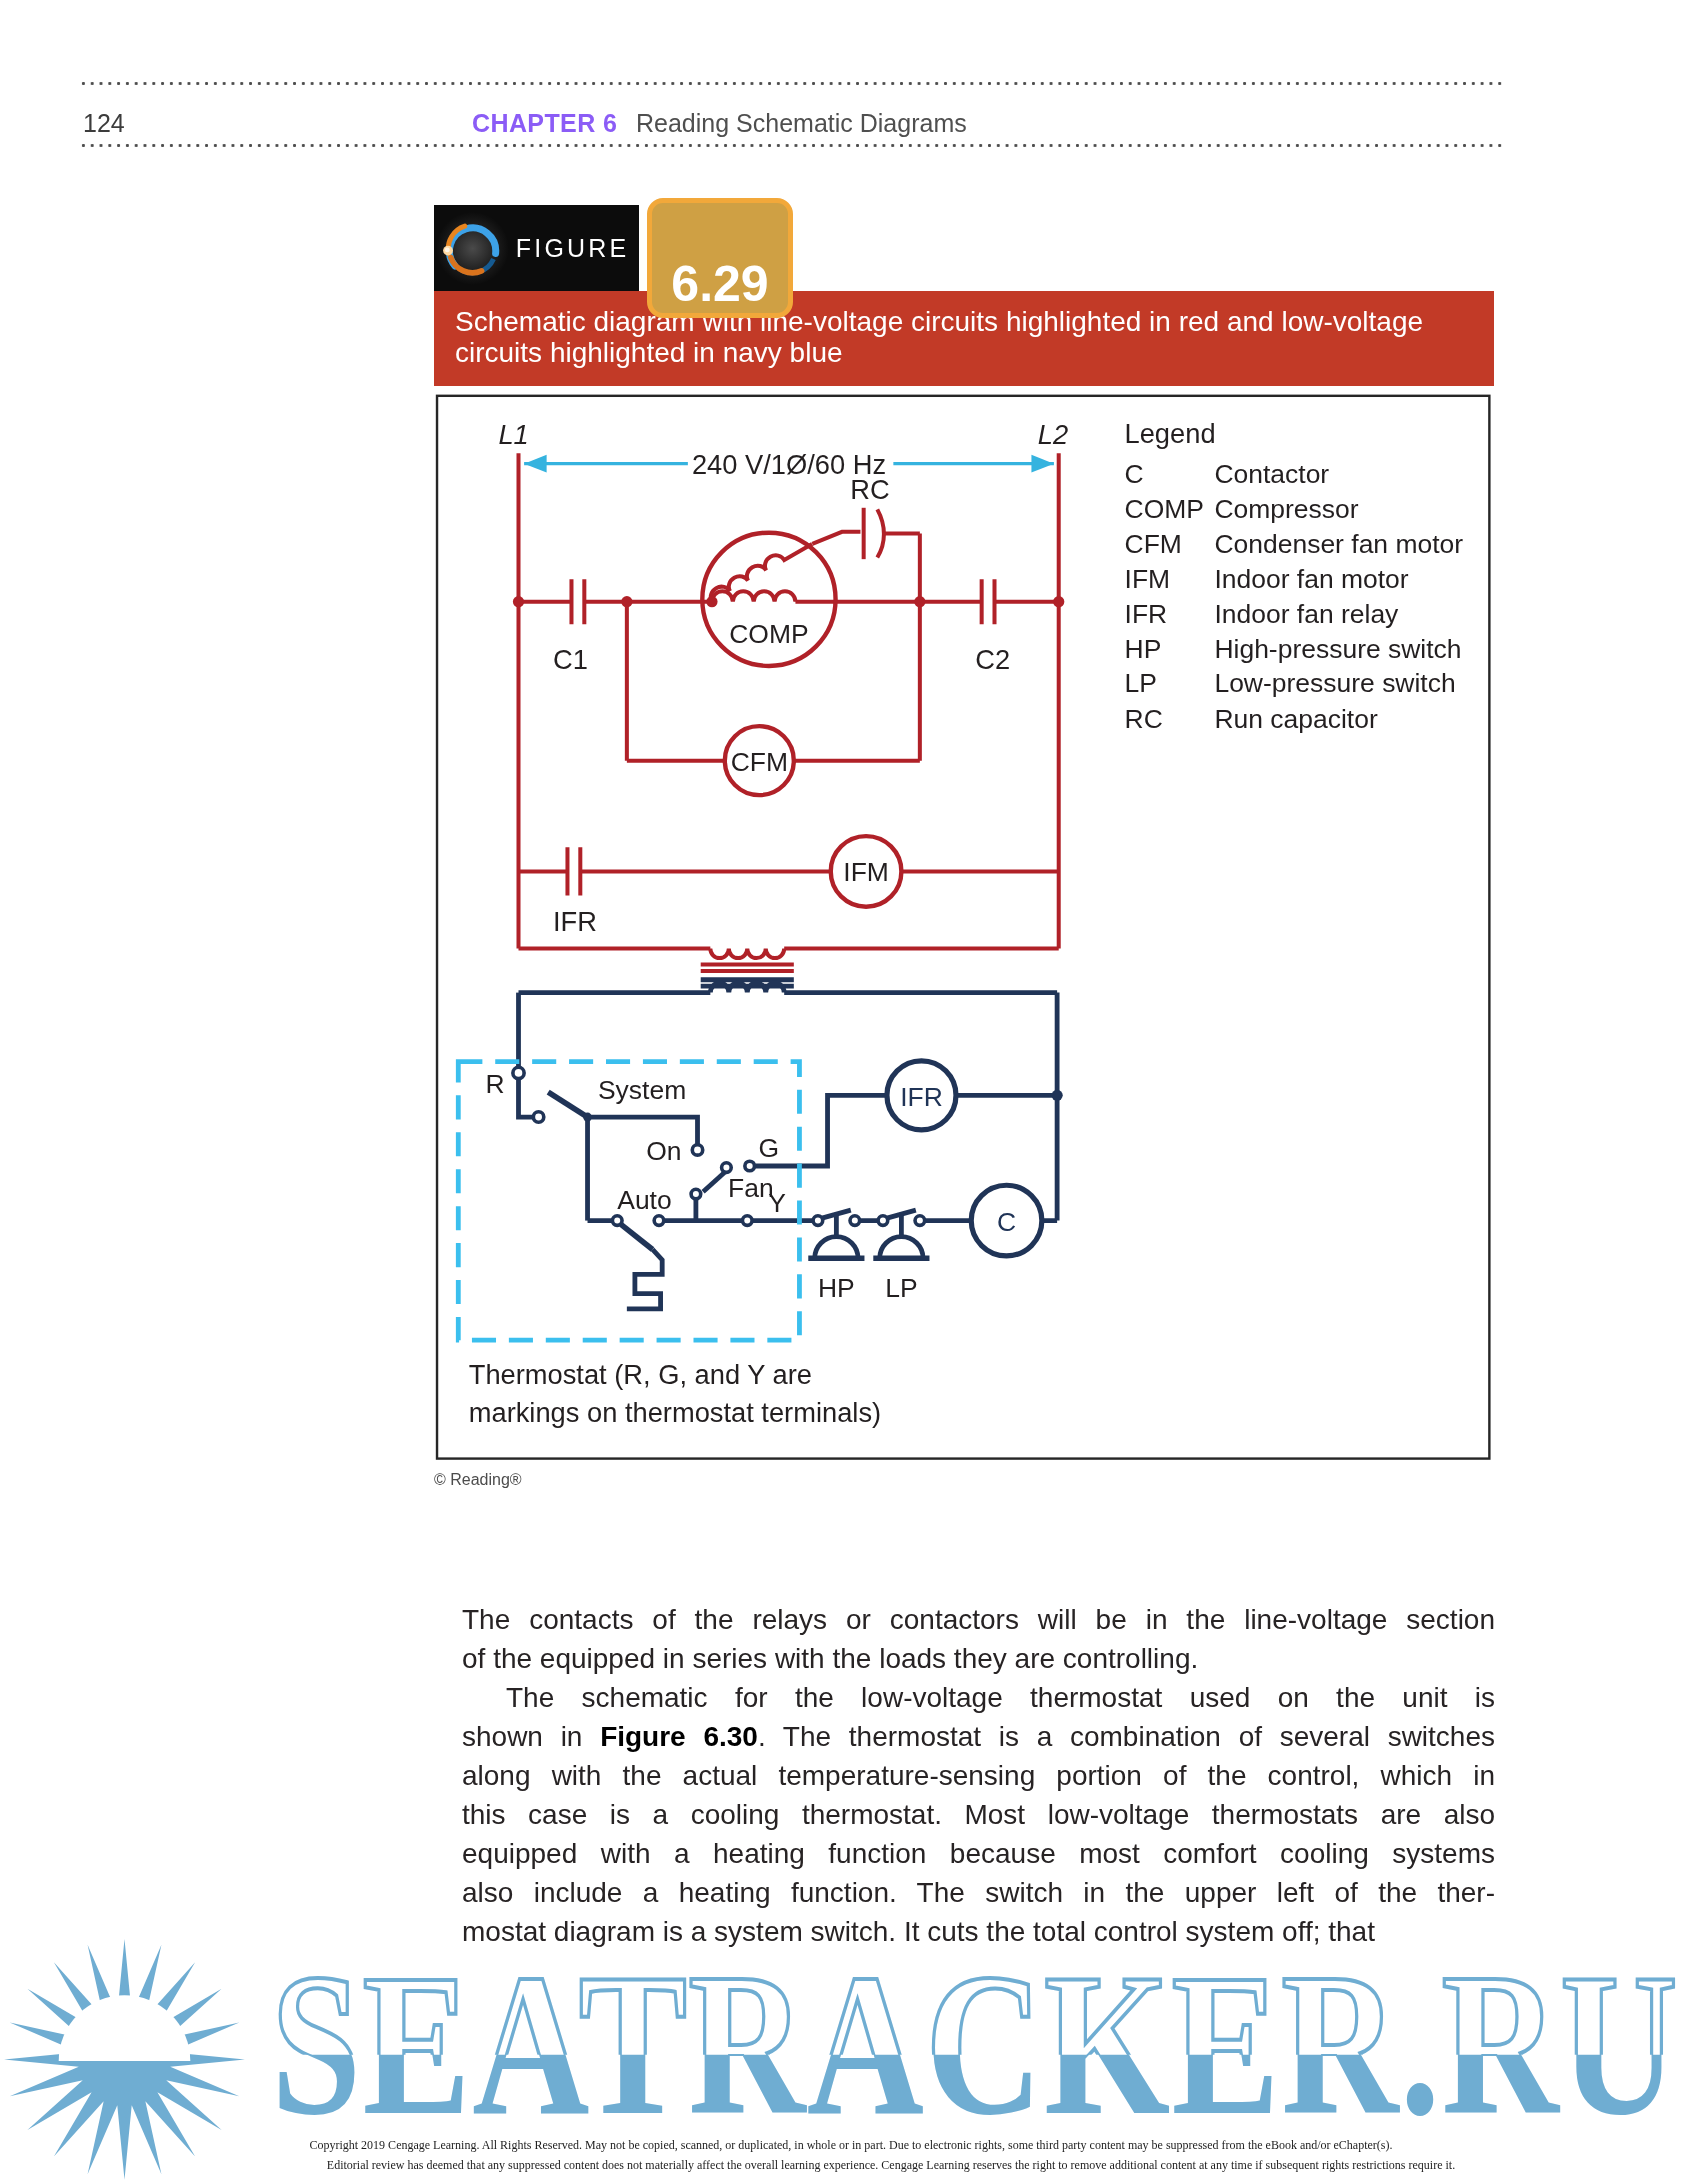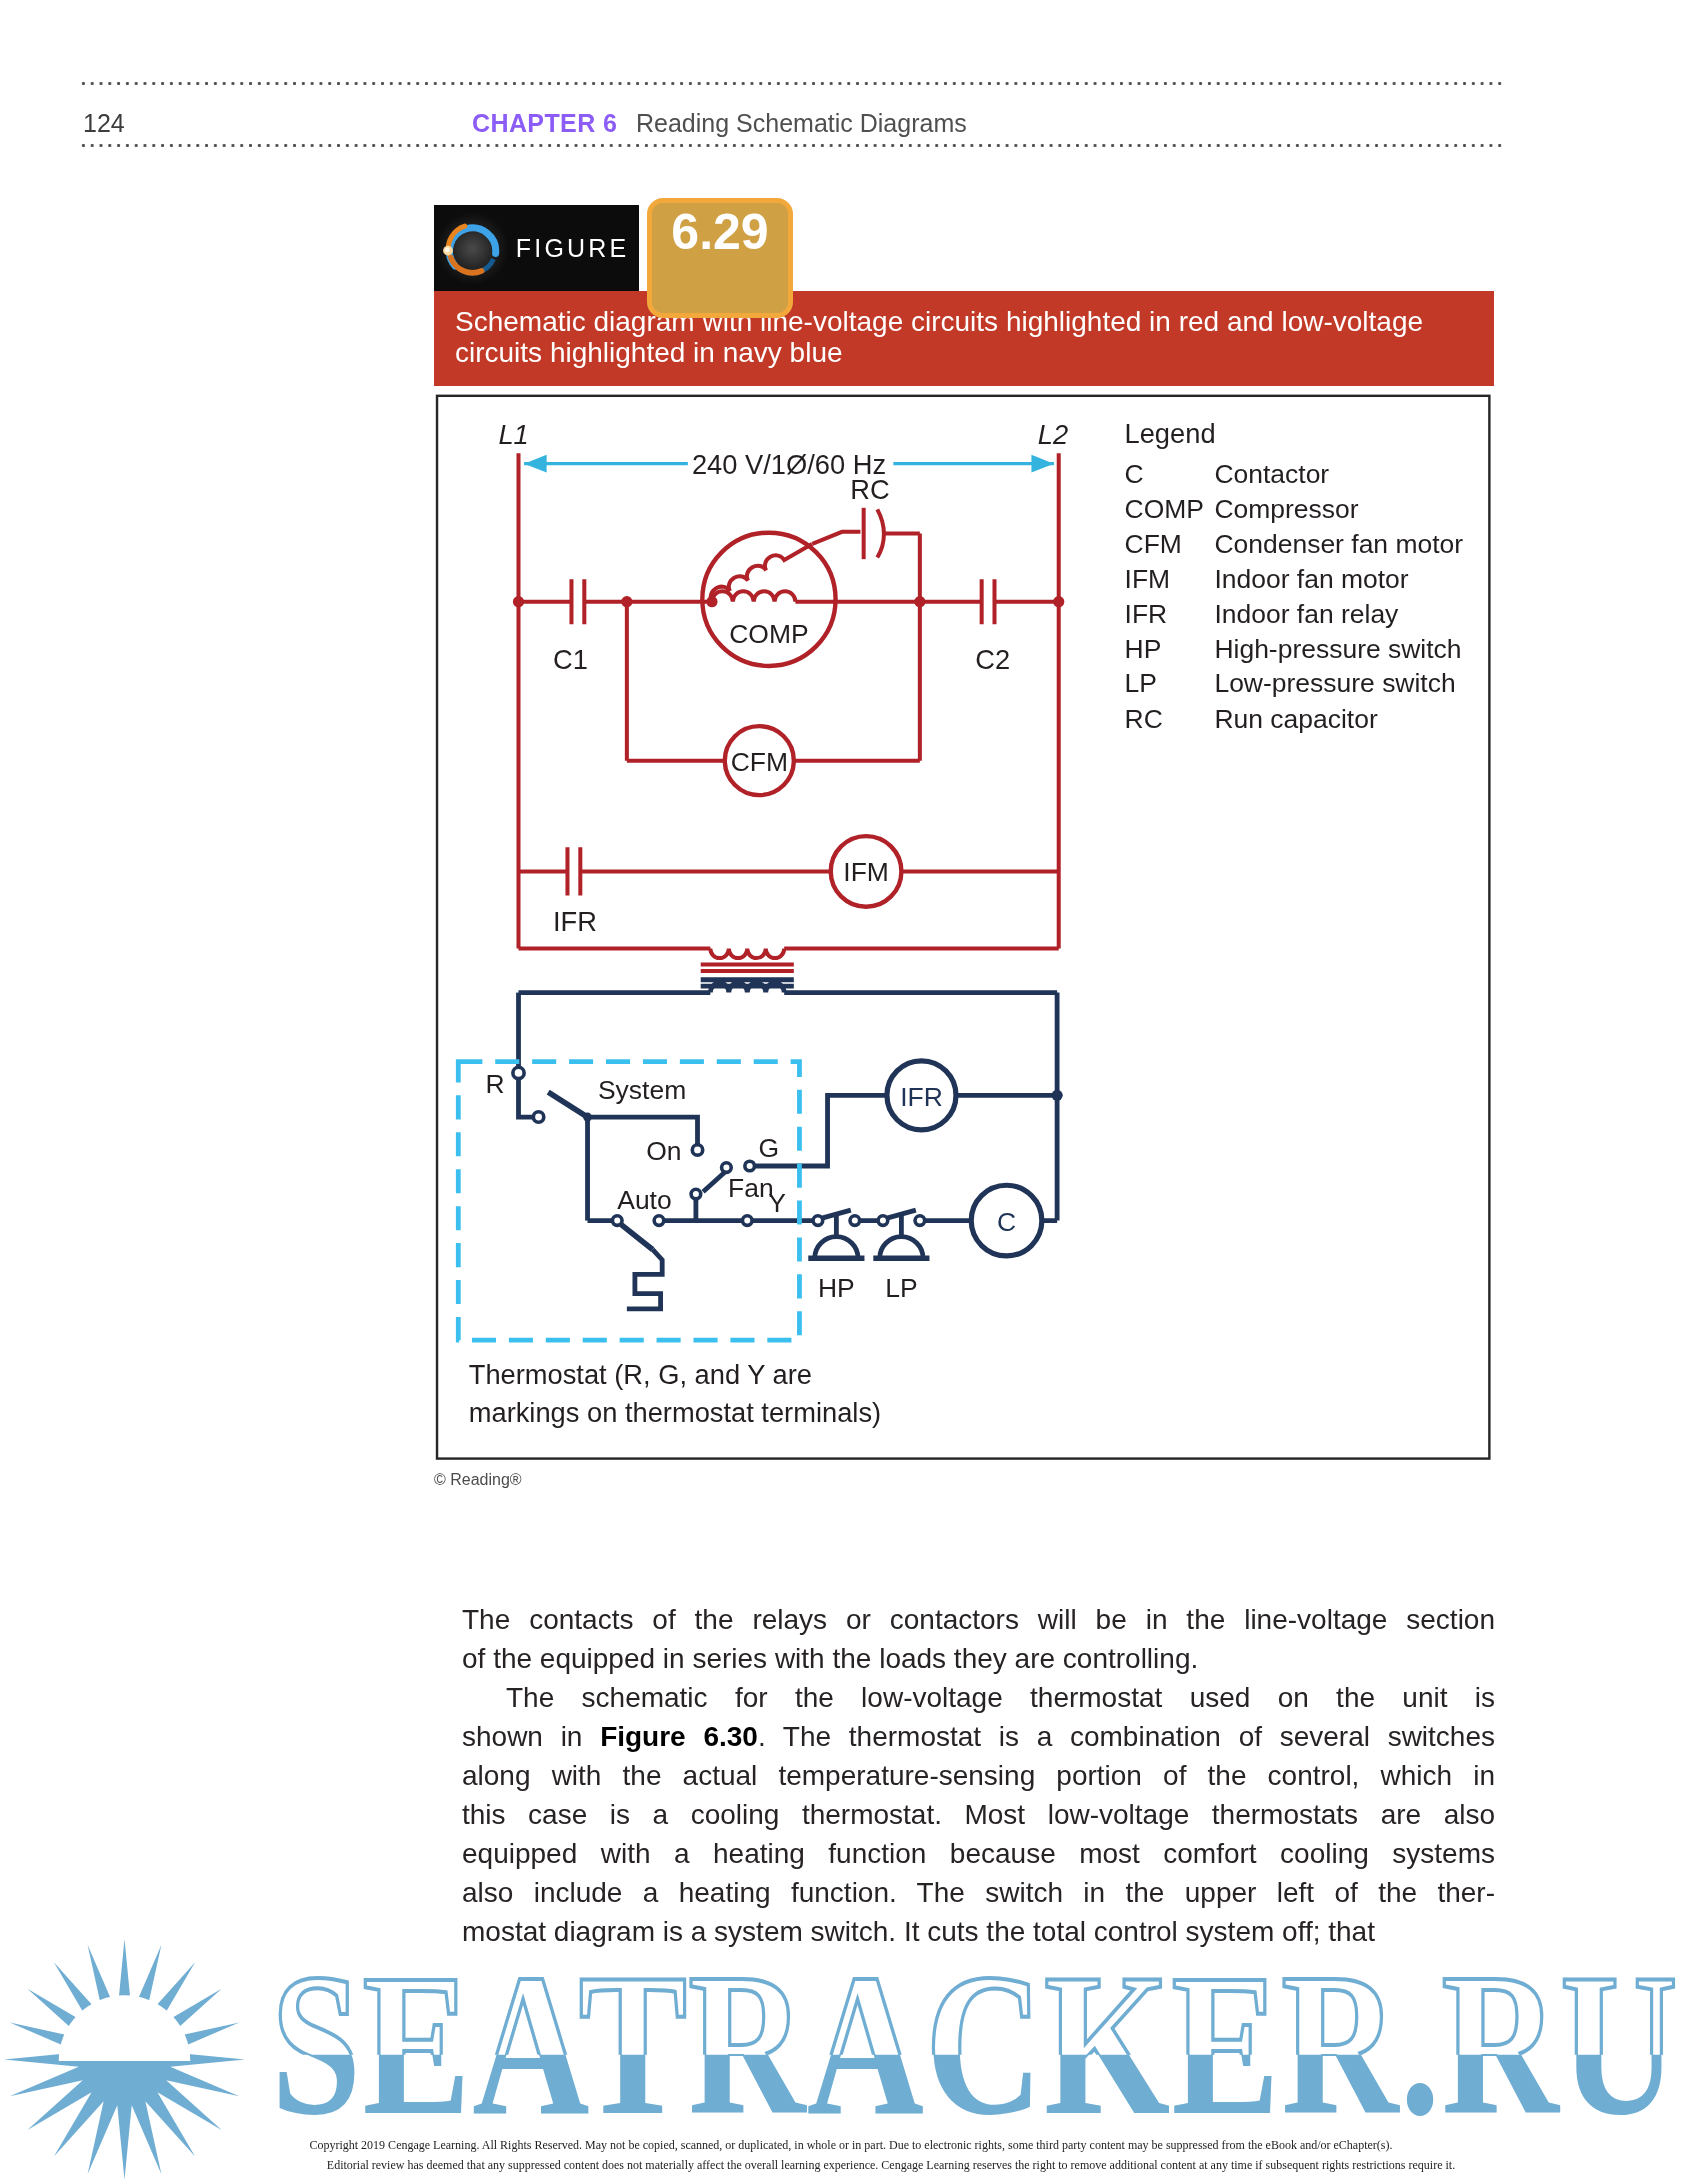--- a/index.html
+++ b/index.html
@@ -14,21 +14,21 @@
   .pagenum{left:83px;top:109px;font-size:25px;color:#3c3c3c;}
   .chaplabel{left:472px;top:109px;font-size:25px;font-weight:bold;color:#8b5cf6;letter-spacing:0.4px;}
   .chaptitle{left:636px;top:109px;font-size:25px;color:#4f4f4f;}
 
   
   .figblack{left:434px;top:205px;width:205px;height:86px;background:#0c0c0c;
             display:flex;align-items:center;z-index:2;}
   .figblack .flabel{color:#ffffff;font-size:25px;letter-spacing:3.2px;margin-left:4.8px;}
   .figgold{left:647px;top:198px;width:146px;height:120px;box-sizing:border-box;
            background:#cfa044;border:5.6px solid #f2a83a;border-radius:16px;z-index:3;
-           display:flex;align-items:flex-start;justify-content:center;}
+           display:flex;align-items:flex-end;justify-content:center;}
   .figgold .fnum{color:#ffffff;font-size:50px;font-weight:bold;}
   .banner{left:434px;top:291px;width:1060px;height:95px;box-sizing:border-box;background:#c23a27;
           color:#ffffff;font-size:28px;line-height:31px;padding:15.3px 21px;z-index:1;}
 
   
   .schem{left:434px;top:393px;z-index:1;}
   .schem text{font-family:"Liberation Sans",sans-serif;fill:#231f20;font-size:34px;}
   .schem .t33{font-size:33px;}
   .schem .mid{text-anchor:middle;}
   .schem .end{text-anchor:end;}

